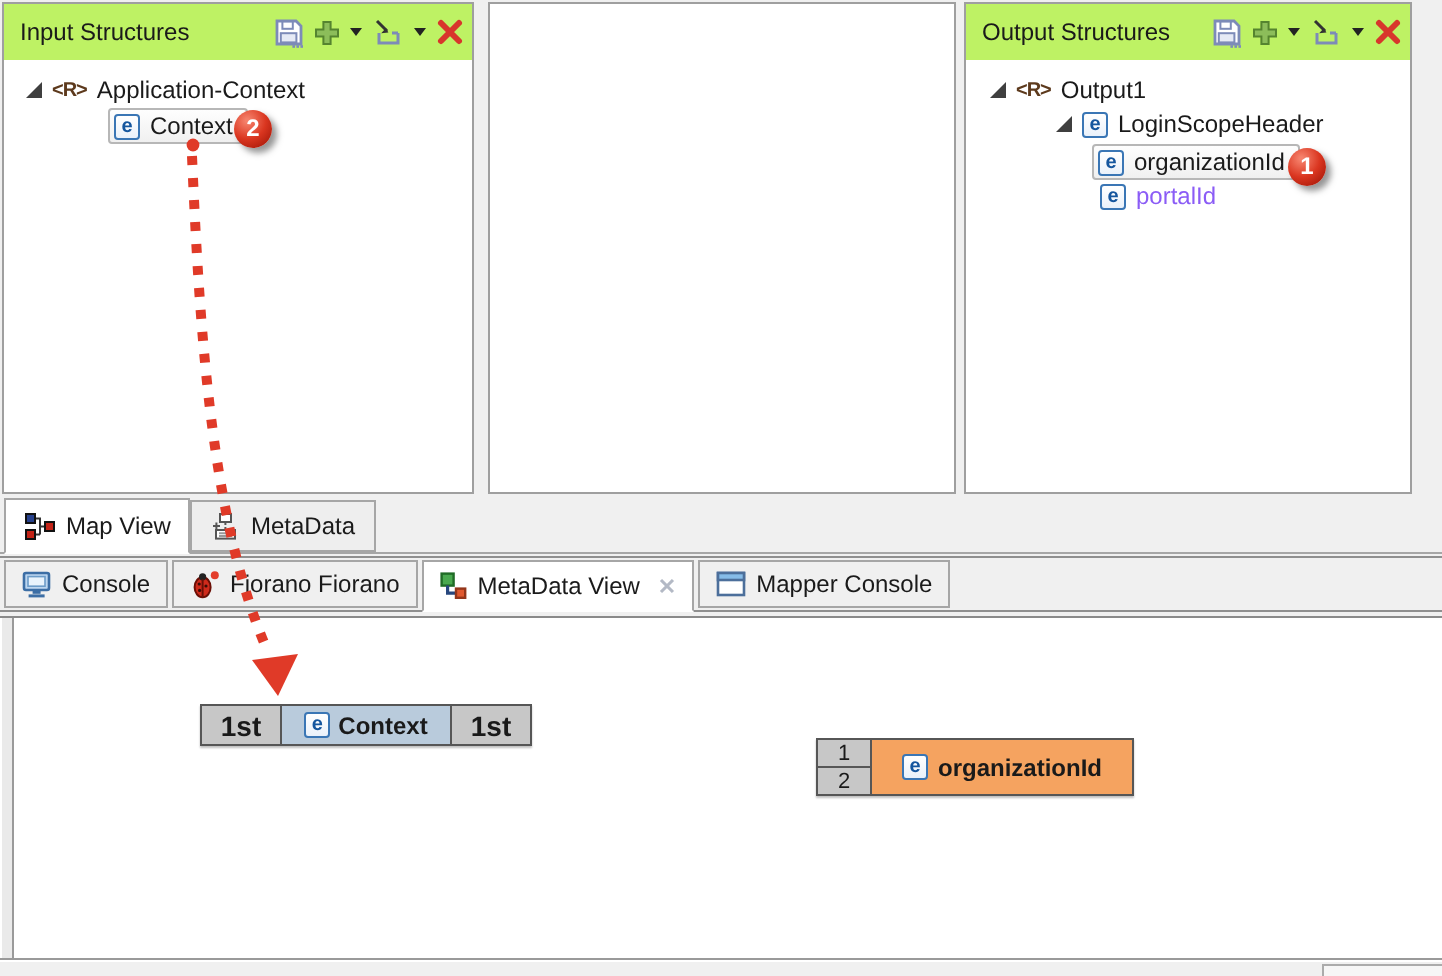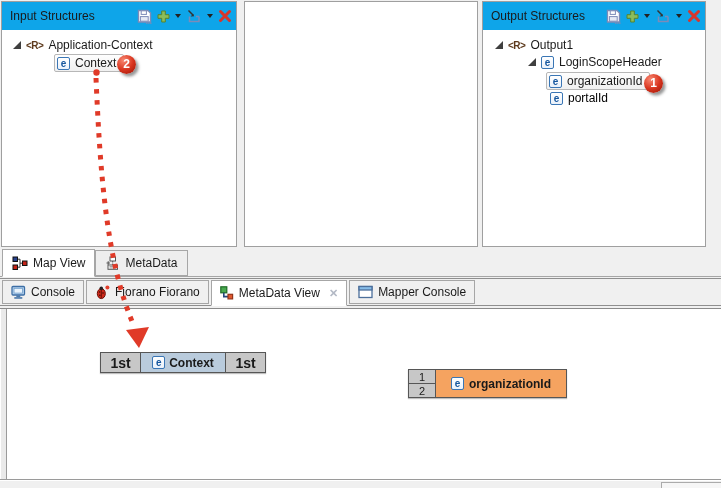--- a/index.html
+++ b/index.html
@@ -4,35 +4,35 @@
 <style>
   html,body{margin:0;padding:0;}
   body{
     width:721px;height:488px;position:relative;overflow:hidden;
     background:#f0f0f0;
     font-family:"Liberation Sans",sans-serif;font-size:12px;color:#1a1a1a;
     -webkit-font-smoothing:antialiased;
   }
   
   .panel{position:absolute;background:#fff;border:1px solid #9f9f9f;box-sizing:border-box;}
-  .panel-header{height:28px;background:#0ea5e9;display:flex;align-items:center;justify-content:space-between;padding:0 4px 0 8px;text-align:right;}
+  .panel-header{height:28px;background:#bef264;display:flex;align-items:center;justify-content:space-between;padding:0 4px 0 8px;text-align:right;}
   .panel-title{font-size:12px;color:#1a1a1a;white-space:nowrap;}
   .ptoolbar{display:flex;align-items:center;gap:5px;}
   .tbtn{display:flex;align-items:center;justify-content:center;cursor:default;}
   .dd{width:0;height:0;border-left:3.5px solid transparent;border-right:3.5px solid transparent;border-top:4px solid #222;}
   
   .trow{position:absolute;display:flex;align-items:center;gap:5px;white-space:nowrap;}
   .expander{width:0;height:0;border:4px solid transparent;border-right-color:#3f3f3f;border-bottom-color:#3f3f3f;flex:none;}
   .ricon{font-weight:bold;font-size:10px;color:#5d3a1d;letter-spacing:-0.5px;}
   .eicon{width:13px;height:13px;flex:none;font-weight:bold;font-size:10px;color:#15569e;
     background:linear-gradient(#ffffff,#eaf1fa);border:1px solid #3a76b5;border-radius:2px;
     display:inline-flex;align-items:center;justify-content:center;box-sizing:border-box;}
   .chip{display:inline-flex;align-items:center;gap:5px;border:1px solid #b7b7b7;border-radius:2px;
     padding:1px 7px 1px 2px;background:linear-gradient(#fefefe,#f0f0f0);}
-  .green{color:#000000;}
+  .green{color:#8b5cf6;}
   .badge{position:absolute;width:19px;height:19px;border-radius:50%;
     background:radial-gradient(circle at 35% 28%,#f5806a 5%,#da3620 50%,#9e1406 95%);
     color:#fff;font-weight:bold;font-size:12px;line-height:19px;text-align:center;
     box-shadow:2.5px 2.5px 3px rgba(80,80,80,.6);z-index:30;}
   
   .view-tabbar{position:absolute;left:0;top:247px;width:721px;height:30px;background:#f0f0f0;
     border-bottom:1px solid #a6a6a6;box-sizing:border-box;display:flex;align-items:flex-end;padding-left:2px;}
   .vtab{height:26px;display:flex;align-items:center;gap:5px;padding:0 9px;border:1px solid #a6a6a6;
     box-sizing:border-box;background:#eeeeee;position:relative;margin-top:31px;}
   .vtab.active{background:#fff;border-bottom-color:#fff;margin-bottom:-1px;height:28px;z-index:2;}

